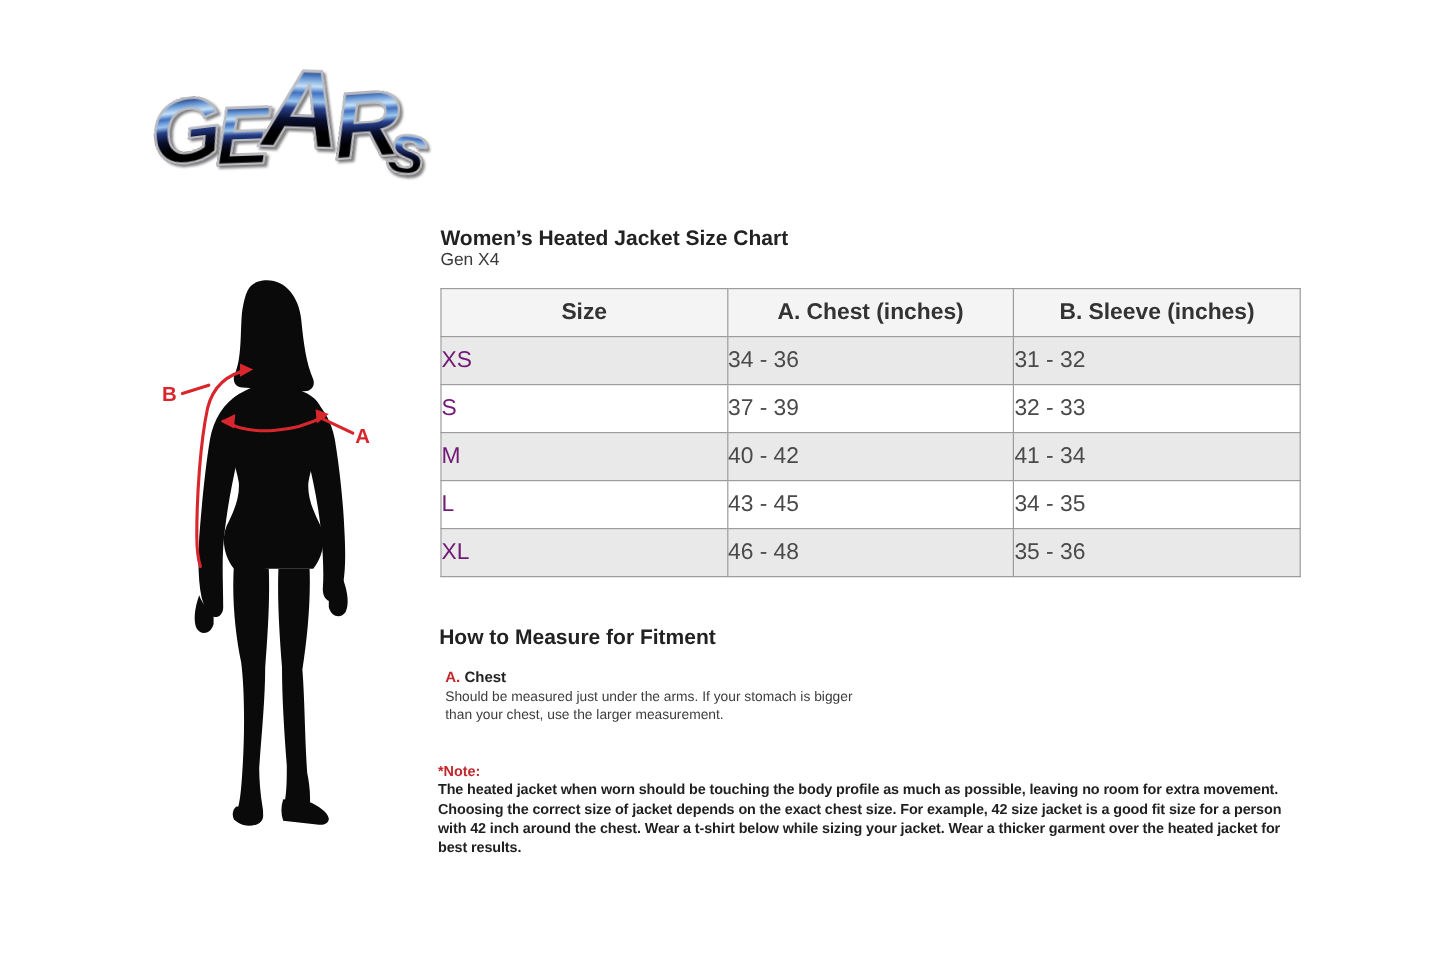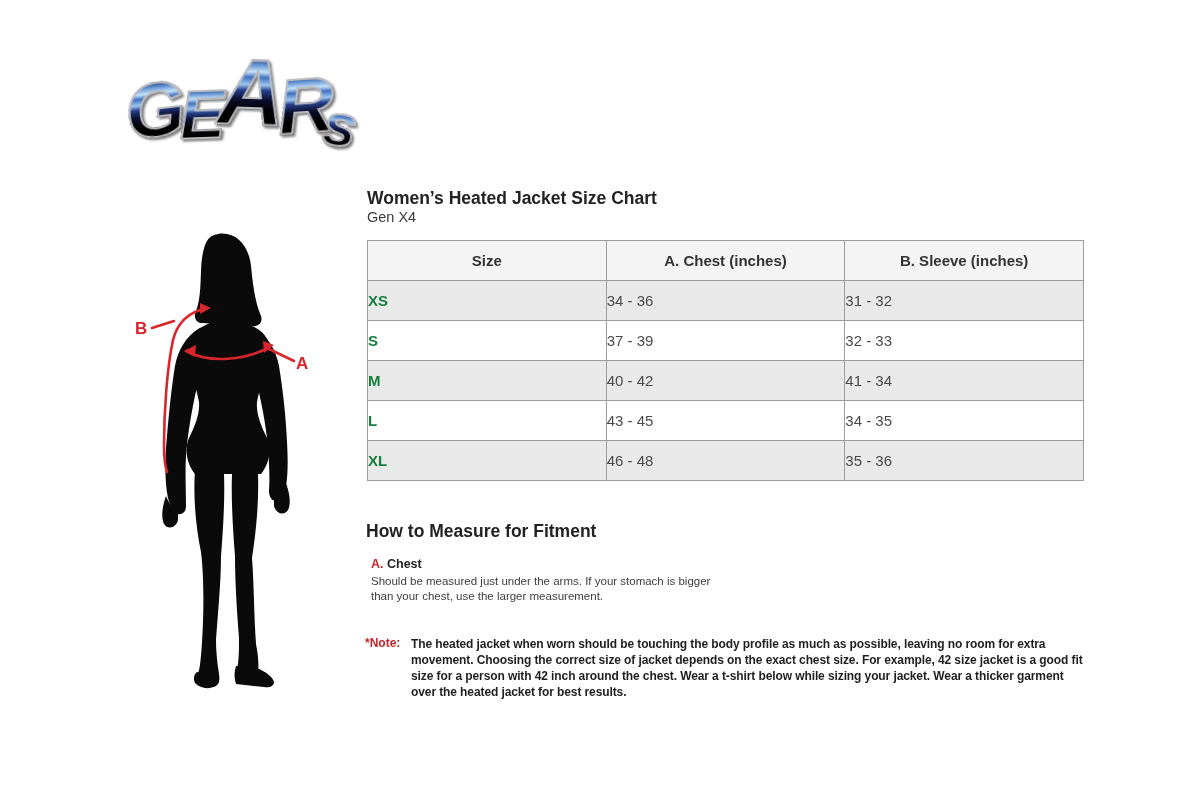--- a/index.html
+++ b/index.html
@@ -36,37 +36,37 @@
 
   
   .page-title{position:absolute;left:367px;top:188px;font-size:17.5px;font-weight:bold;color:#222;}
   .page-subtitle{position:absolute;left:367px;top:209px;font-size:14.5px;color:#3a3a3a;}
 
   
   .size-table{position:absolute;left:367px;top:240px;width:717px;
               border-collapse:collapse;table-layout:fixed;}
   .size-table th,.size-table td{
     border:1.5px solid #9c9c9c;height:39px;
-    font-size:15px;vertical-align:middle;padding:0;}
+    font-size:19px;vertical-align:middle;padding:0;}
   .size-table thead th{background:#f4f4f4;font-weight:bold;color:#333;}
   .size-table tbody tr:nth-child(odd){background:#e9e9e9;}
   .size-table tbody tr:nth-child(even){background:#ffffff;}
   .size-table td{color:#4a4a4a;}
-  .size-table td.size-cell{font-weight:bold;color:#15803d;}
+  .size-table td.size-cell{font-weight:normal;color:#701a75;}
 
   
   .measure-heading{position:absolute;left:366px;top:521px;font-size:17.5px;font-weight:bold;color:#222;text-align:center;}
   .measure-cols{position:absolute;left:371px;top:557px;width:714px;display:flex;}
   .mcol{width:345px;margin-right:12px;}
   .mcol:last-child{margin-right:0;width:341px;}
   .mhead{font-size:12.5px;font-weight:bold;color:#222;margin:0 0 3px 0;}
   .mhead .red{color:#c1272d;}
   .mbody{font-size:11.5px;color:#3d3d3d;line-height:1.32;margin:0;}
 
-  .note{position:absolute;left:365px;top:636px;width:722px;display:flex;}
+  .note{position:absolute;left:365px;top:636px;width:722px;display:flex;flex-direction:column;}
   .note-label{color:#c1272d;font-weight:bold;font-size:12px;width:46px;flex:none;}
   .note-text{font-weight:bold;font-size:12px;color:#1f1f1f;line-height:1.34;
              letter-spacing:-0.1px;margin:0;}
 
   
   .footer{position:absolute;left:113px;top:719px;font-size:11.5px;color:#474747;line-height:1.42;}
 </style>
 </head>
 <body>
 

